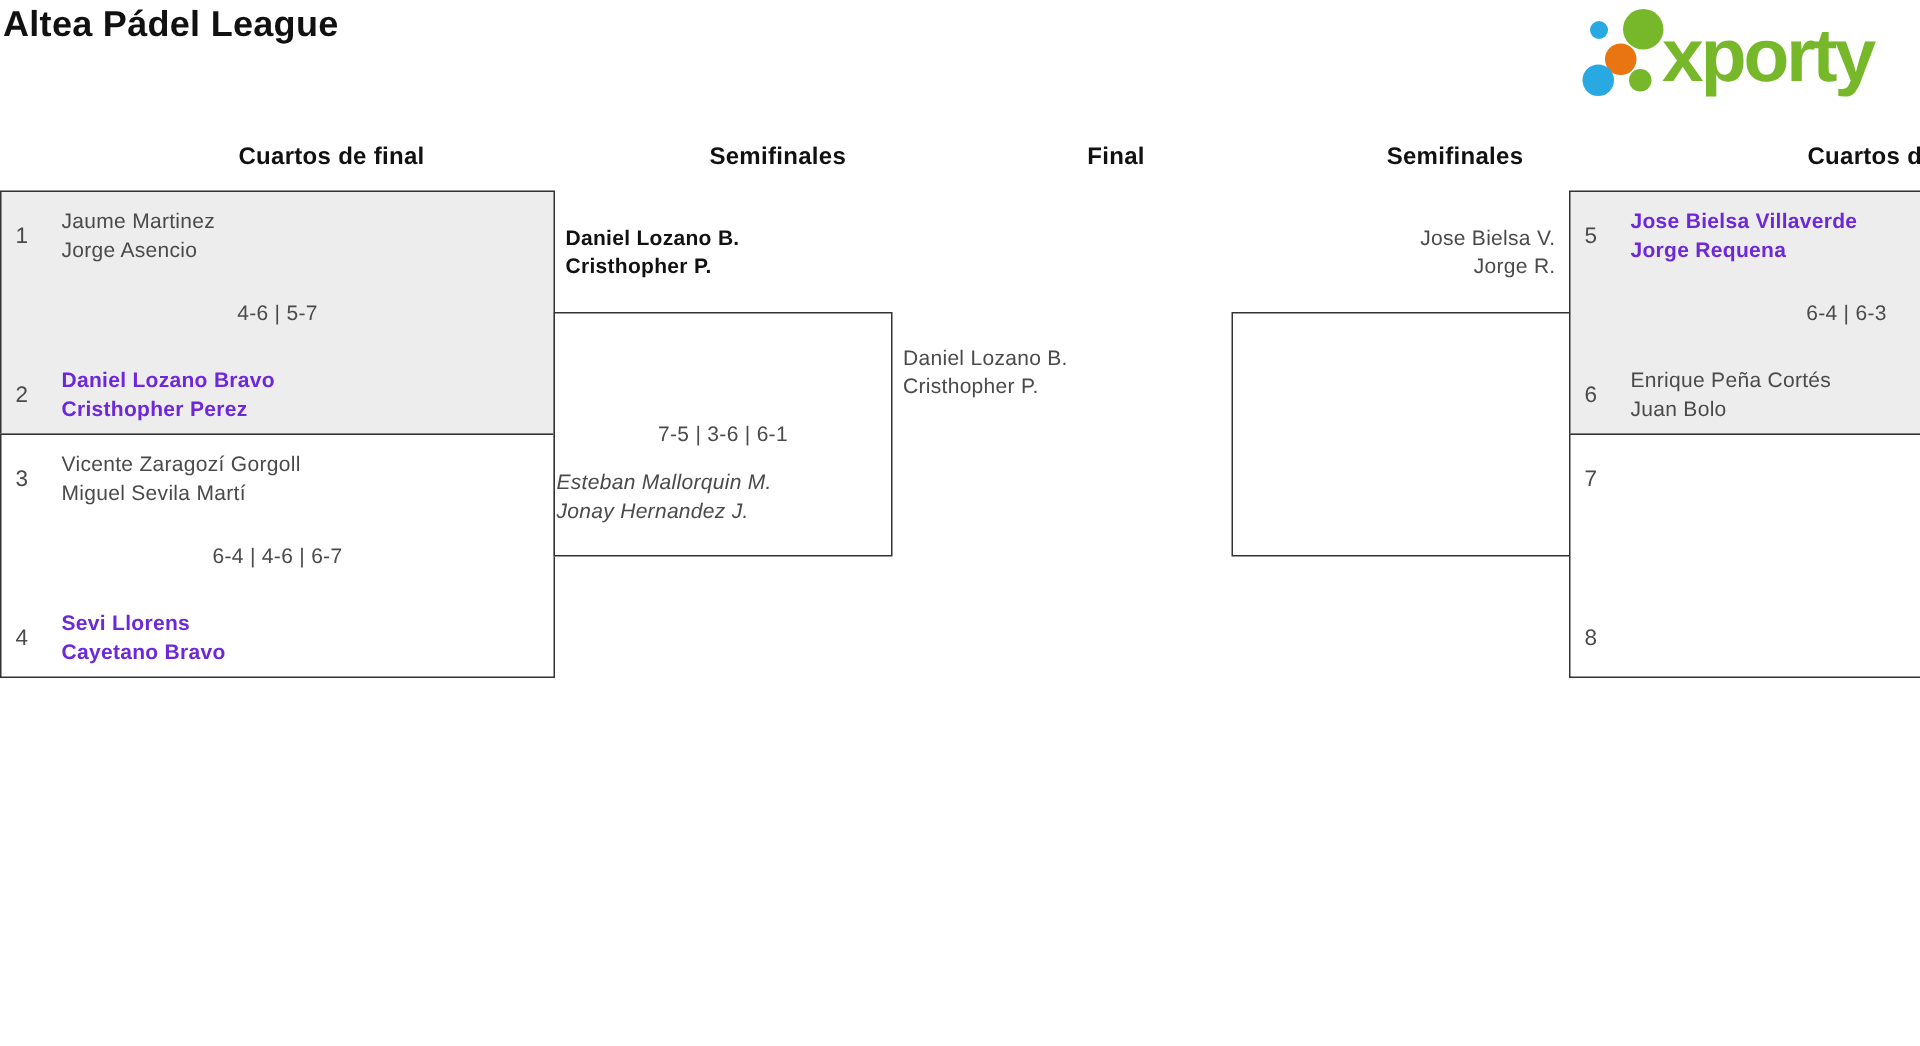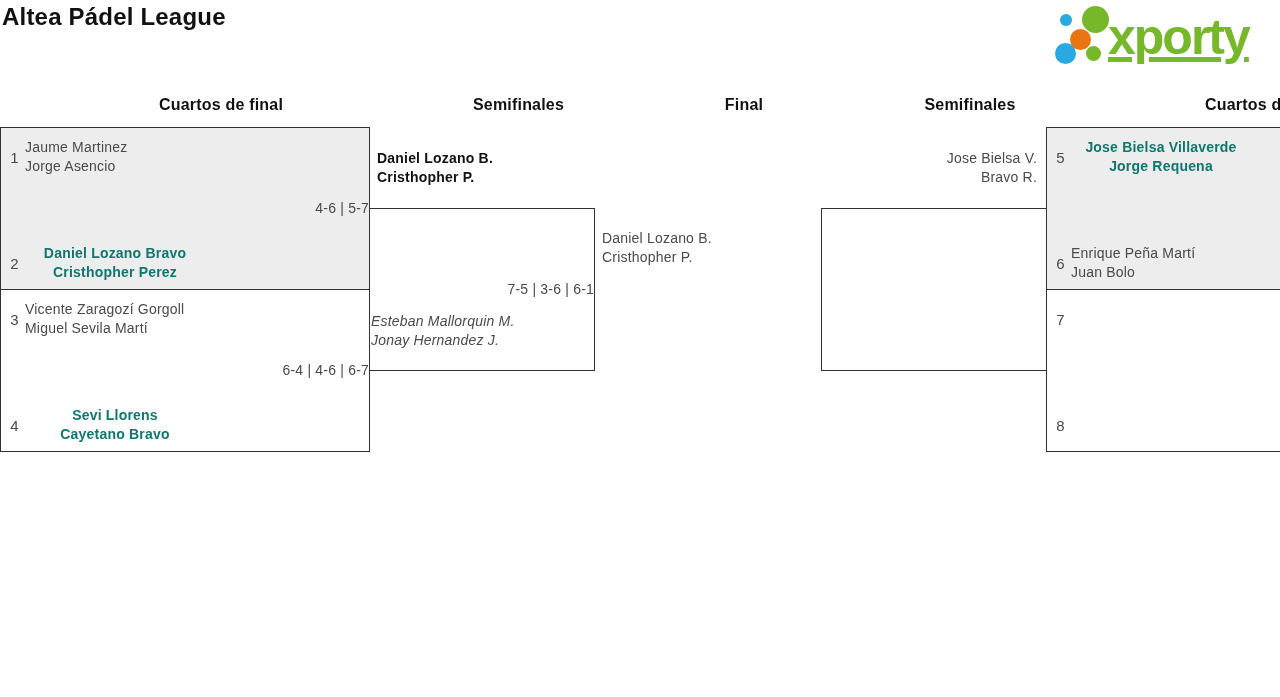--- a/index.html
+++ b/index.html
@@ -12,21 +12,21 @@
          line-height:33px;color:#111;letter-spacing:.2px;}
   
   .logo{position:absolute;left:1050px;top:0;width:230px;height:70px;cursor:pointer;}
   .dot{position:absolute;border-radius:50%;}
   .dot-blue-sm {left:10px;top:14px;width:12px;height:12px;background:#29a9e1;}
   .dot-green-lg{left:32px;top:6px;width:27px;height:27px;background:#76b82a;}
   .dot-orange  {left:20px;top:29px;width:21px;height:21px;background:#e87511;}
   .dot-blue-md {left:5px;top:43px;width:21px;height:21px;background:#29a9e1;}
   .dot-green-sm{left:36px;top:46px;width:15px;height:15px;background:#76b82a;}
   .logo-word{position:absolute;left:58px;top:12px;font-size:50px;line-height:50px;
-             font-weight:700;color:#76b82a;letter-spacing:-2px;text-decoration:underline;}
+             font-weight:700;color:#76b82a;letter-spacing:-2px;}
   
   .round-header{position:absolute;top:96px;font-size:16px;font-weight:700;
                 color:#111;text-align:center;letter-spacing:.2px;padding-left:36px;}
   .rh-qf-l{left:0;width:370px;}
   .rh-sf-l{left:370px;width:225px;}
   .rh-f  {left:595px;width:226px;}
   .rh-sf-r{left:821px;width:226px;}
   .rh-qf-r{left:1046px;width:370px;}
   
   .match-box{position:absolute;border:1px solid #333;background:#fff;box-sizing:border-box;}
@@ -35,23 +35,23 @@
   .qf-l-2{left:0;top:289px;width:370px;height:163px;}
   .sf-l  {left:369px;top:208px;width:226px;height:163px;}
   .sf-r  {left:821px;top:208px;width:226px;height:163px;}
   .qf-r-1{left:1046px;top:127px;width:370px;height:163px;}
   .qf-r-2{left:1046px;top:289px;width:370px;height:163px;}
   
   .team-row{position:absolute;left:6px;display:flex;align-items:center;}
   .team-row.row-a{top:10px;}
   .team-row.row-b{top:116px;}
   .seed{width:15px;text-align:center;font-size:15px;color:#4a4a4a;flex:0 0 auto;margin-right:3px;}
-  .names{font-size:14px;line-height:19px;letter-spacing:.2px;min-height:38px;min-width:180px;color:#4a4a4a;}
-  .winner .names, .names.winner{font-weight:700;color:#0f766e;text-align:center;}
-  .score{position:absolute;left:0;width:100%;text-align:right;font-size:14px;
+  .names{font-size:14px;line-height:19px;letter-spacing:.2px;min-height:38px;min-width:180px;color:#4a4a4a;margin-left:16px;}
+  .winner .names, .names.winner{font-weight:700;color:#6d28d9;}
+  .score{position:absolute;left:0;width:100%;text-align:center;font-size:14px;
          letter-spacing:.2px;color:#4a4a4a;}
   .score.qf{top:72px;}
   .score.sf{top:32px;margin-top:40px;}
   
   .team-label{position:absolute;font-size:14px;line-height:19px;letter-spacing:.2px;color:#4a4a4a;}
   .team-label.bold{font-weight:700;color:#111;}
   .lbl-sf-l{left:377px;top:149px;}
   .lbl-final{left:602px;top:229px;}
   .lbl-sf-r{left:822px;top:149px;width:215px;text-align:right;}
   .lbl-sf-loser{position:absolute;left:1px;top:103px;font-size:14px;line-height:19px;
@@ -130,38 +130,38 @@
     </div>
   </div>
 
   <div class="team-label lbl-final">
     <div>Daniel Lozano B.</div>
     <div>Cristhopher P.</div>
   </div>
 
   <div class="team-label lbl-sf-r">
     <div>Jose Bielsa V.</div>
-    <div>Bravo R.</div>
+    <div>Jorge R.</div>
   </div>
 
   <div class="match-box sf-r"></div>
 
   <div class="match-box grey qf-r-1">
     <div class="team-row row-a winner">
       <div class="seed">5</div>
       <div class="names">
         <div>Jose Bielsa Villaverde</div>
         <div>Jorge Requena</div>
       </div>
     </div>
     <div class="score qf">6-4 | 6-3</div>
     <div class="team-row row-b">
       <div class="seed">6</div>
       <div class="names">
-        <div>Enrique Peña Martí</div>
+        <div>Enrique Peña Cortés</div>
         <div>Juan Bolo</div>
       </div>
     </div>
   </div>
 
   <div class="match-box qf-r-2">
     <div class="team-row row-a">
       <div class="seed">7</div>
       <div class="names">
         <div></div>

